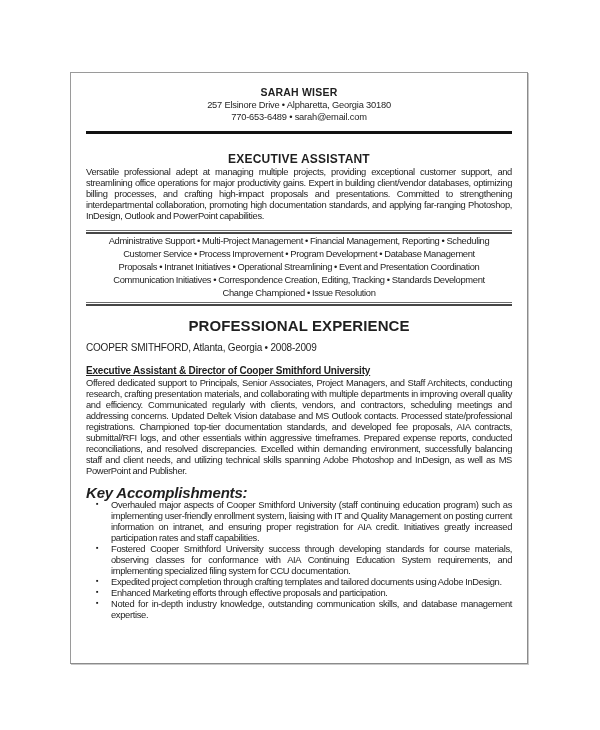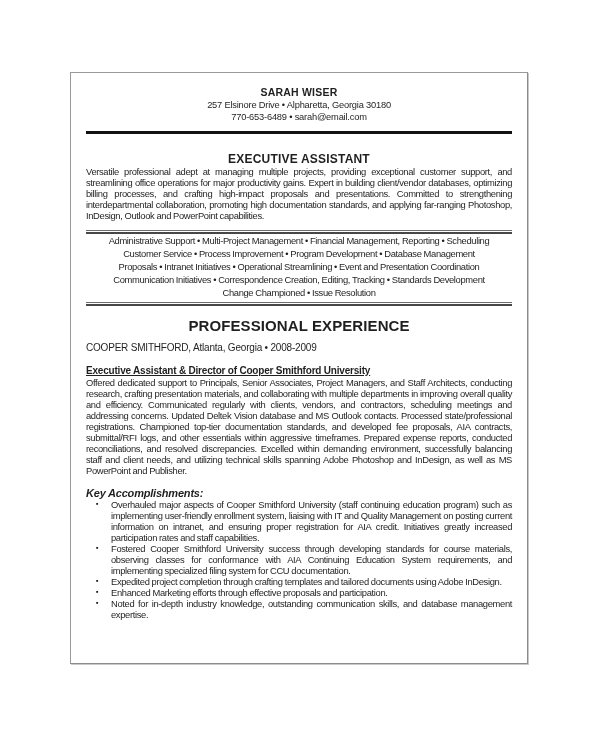--- a/index.html
+++ b/index.html
@@ -99,21 +99,21 @@
     font-weight: bold;
     text-decoration: underline;
     line-height: 12px;
     letter-spacing: -0.2px;
   }
   .role-desc {
     text-align: justify;
   }
   .key-acc {
     margin-top: 11px;
-    font-size: 11px;
+    font-size: 15px;
     font-weight: bold;
     font-style: italic;
     line-height: 12px;
     letter-spacing: -0.2px;
   }
   ul.accomplishments {
     margin: 0;
     padding: 0;
     list-style: none;
   }

